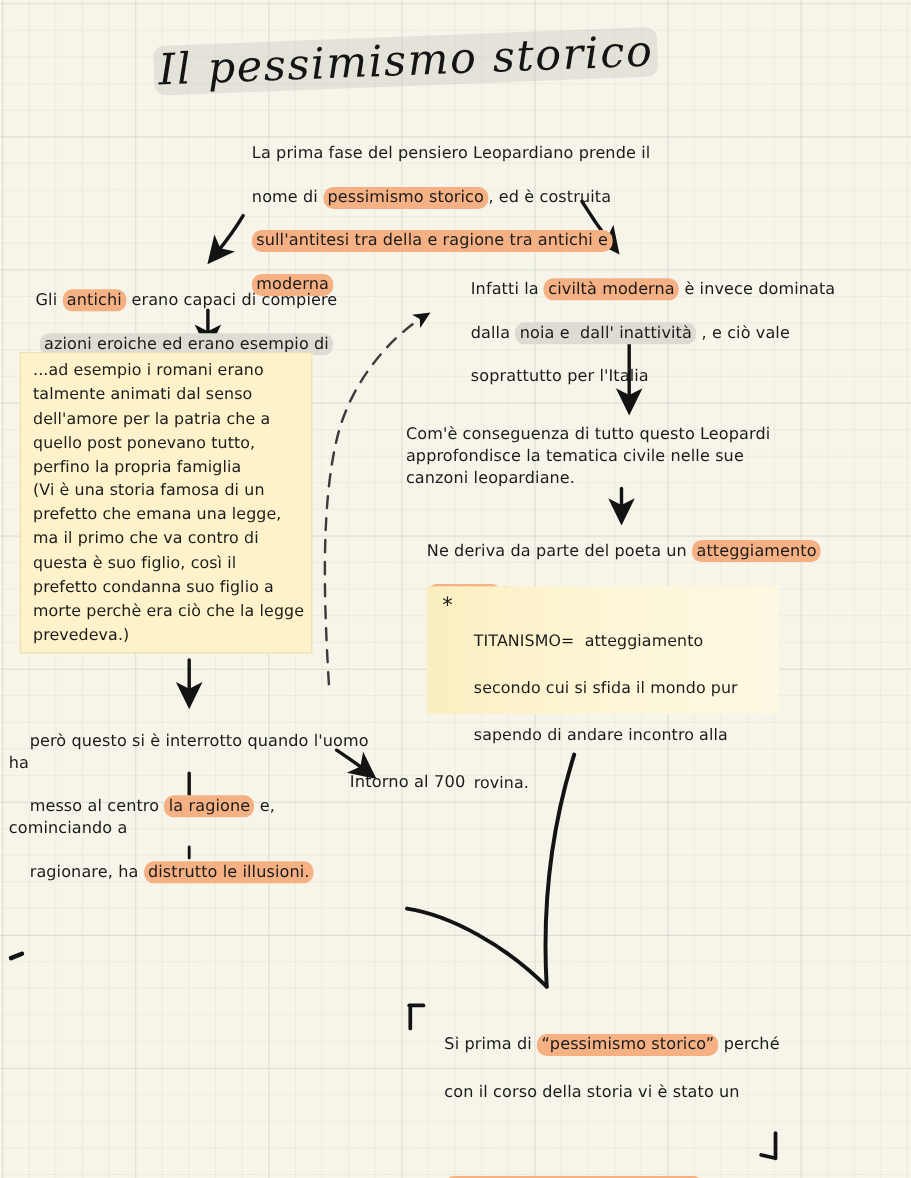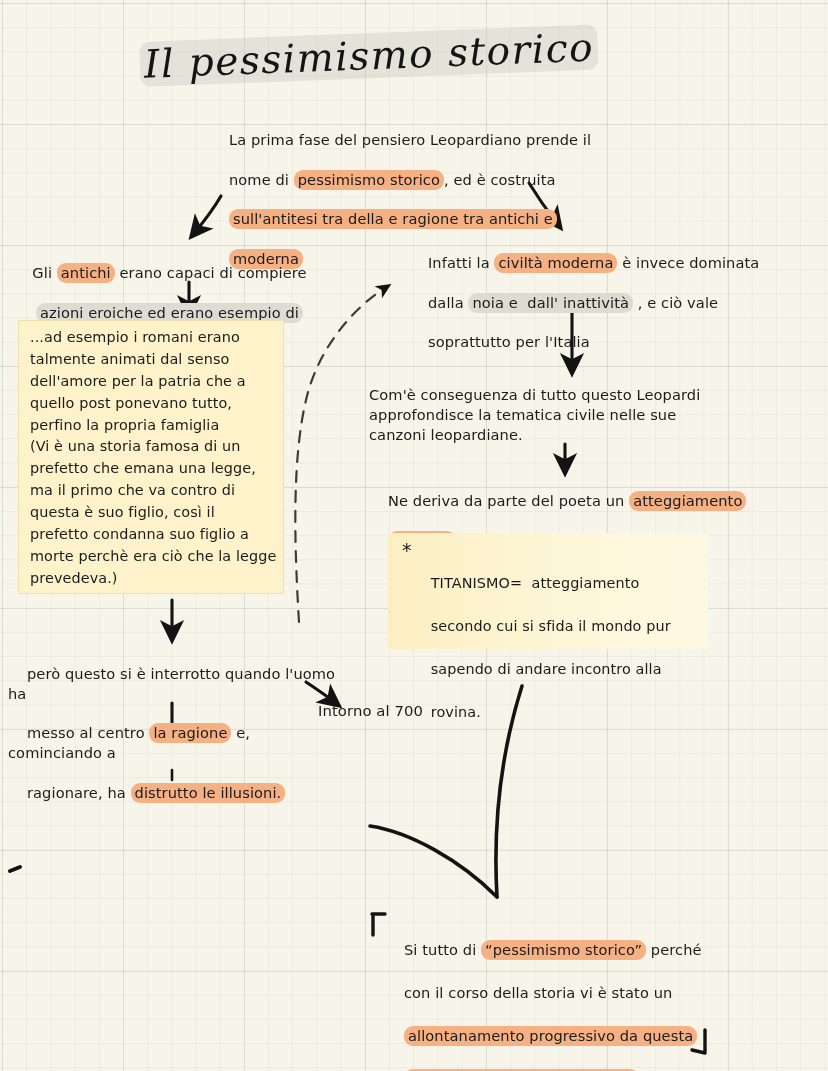--- a/index.html
+++ b/index.html
@@ -221,21 +221,21 @@
   <div class="ybox soft" style="left:388px; top:533px; width:320px; height:116px;"></div>
   <div class="txt star" style="left:402px; top:541px; font-size:19px;">*</div>
   <div class="txt" style="left:412px; top:551px; width:294px; font-size:14.4px; line-height:1.50;">
     <span>TITANISMO=  atteggiamento</span><br>
     <span>secondo cui si sfida il mondo pur</span><br>
     <span>sapendo di andare incontro alla</span><br>
     <span>rovina.</span>
   </div>
 
   <div class="txt" style="left:385px; top:918px; width:330px; font-size:14.6px; line-height:1.47;">
-    <span>Si tutto di </span><span class="hl">“pessimismo storico”</span><span> perché</span><br>
+    <span>Si prima di </span><span class="hl">“pessimismo storico”</span><span> perché</span><br>
     <span>con il corso della storia vi è stato un</span><br>
-    <span class="hl">allontanamento progressivo da questa</span><br>
+    <br>
     <span class="hl">condizione originaria di felicità</span><span> che la</span><br>
     <br>
     
   </div>
 
 </div>
 
 </body></html>

